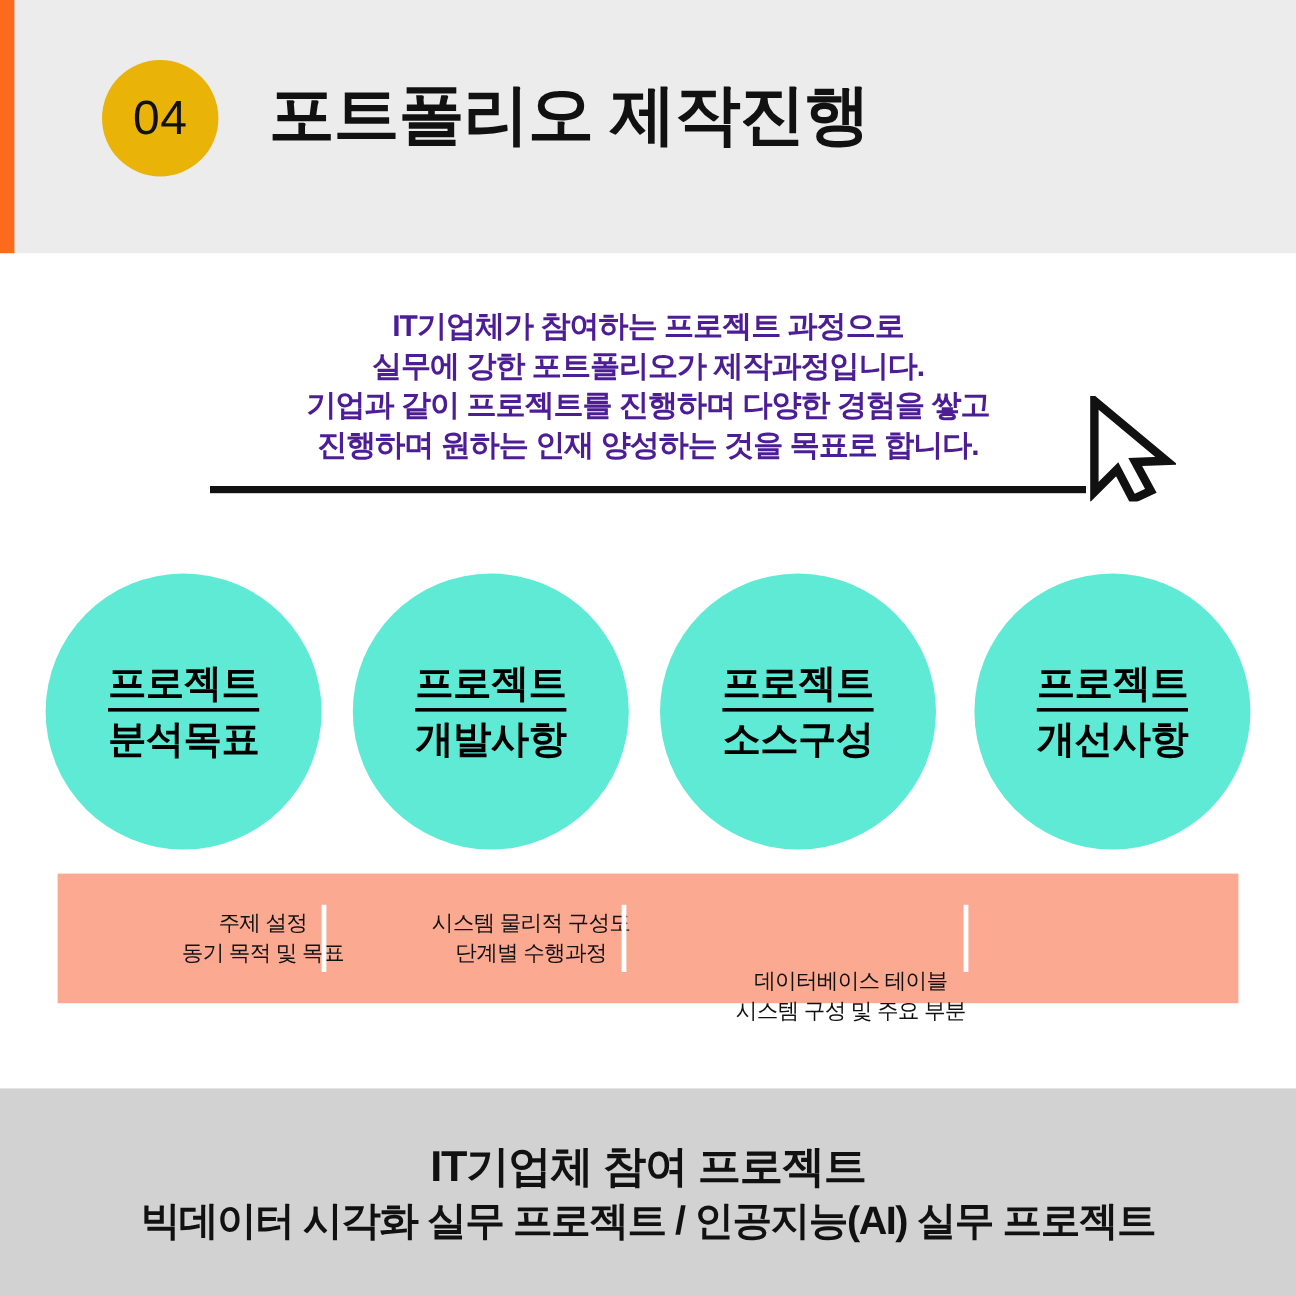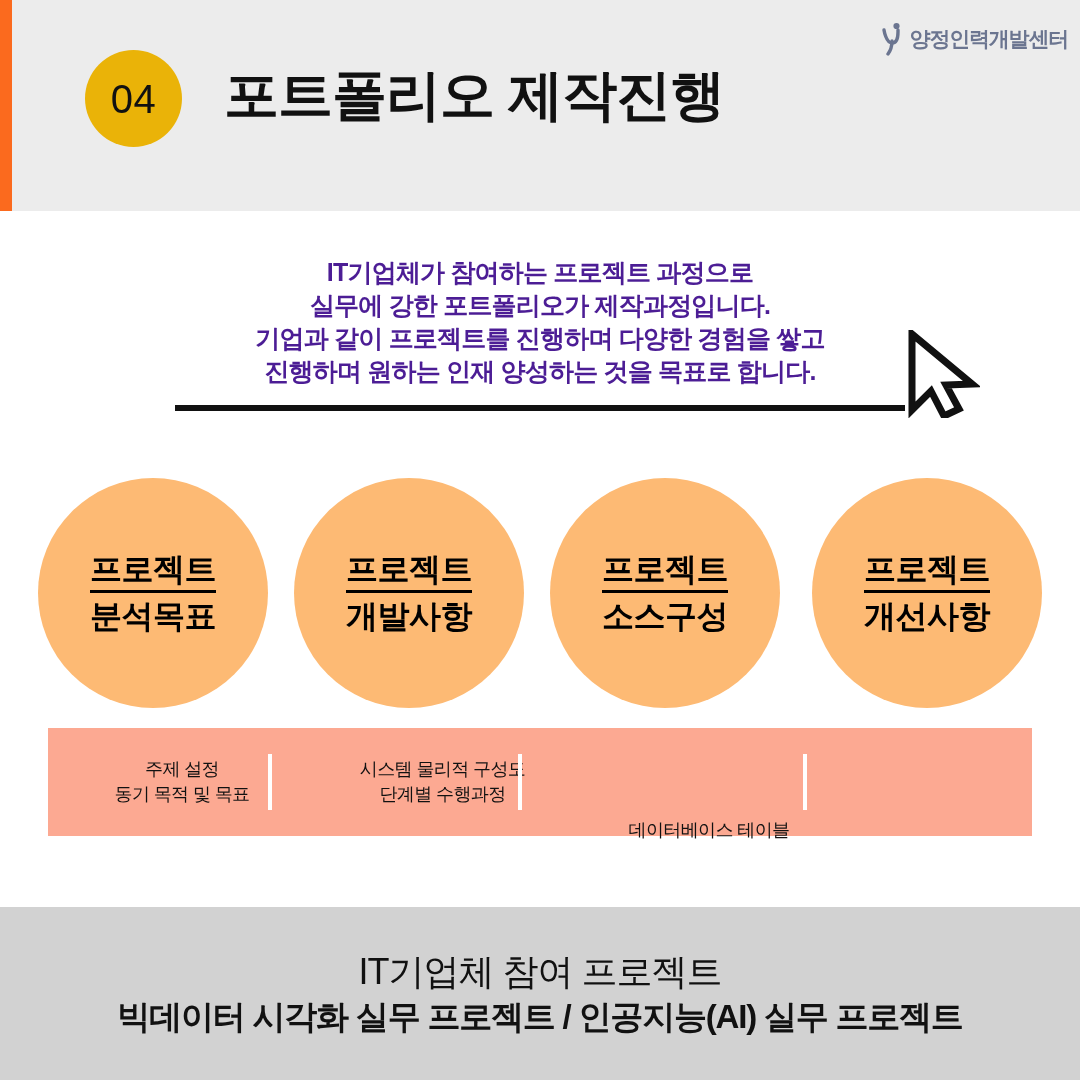--- a/index.html
+++ b/index.html
@@ -126,21 +126,21 @@
     top: 478px;
     width: 1080px;
     height: 230px;
   }
   .circle {
     position: absolute;
     top: 0;
     width: 230px;
     height: 230px;
     border-radius: 50%;
-    background: #fdba74;
+    background: #5eead4;
     display: flex;
     flex-direction: column;
     align-items: center;
     justify-content: center;
   }
   .circle-1 { left: 38px; }
   .circle-2 { left: 294px; }
   .circle-3 { left: 550px; }
   .circle-4 { left: 812px; }
   .circle-line1 {
@@ -175,21 +175,21 @@
   .detail-cell {
     position: absolute;
     top: 0;
     height: 108px;
     display: flex;
     flex-direction: column;
     align-items: center;
     justify-content: center;
     text-align: center;
   }
-  .detail-cell-1 { left: 0px;   width: 268px; }
+  .detail-cell-1 { left: 0px;   width: 268px; padding-left: 37px; }
   .detail-cell-2 { left: 273px; width: 243px; }
   .detail-cell-3 { left: 521px; width: 280px; margin-top: 48px; }
   .detail-cell-4 { left: 806px; width: 178px; }
   .detail-text {
     font-size: 18px;
     font-weight: normal;
     color: #111111;
     line-height: 25px;
     letter-spacing: -0.6px;
     white-space: nowrap;
@@ -213,21 +213,21 @@
     width: 1080px;
     height: 173px;
     background: #d2d2d2;
     display: flex;
     flex-direction: column;
     align-items: center;
     justify-content: center;
   }
   .footer-title {
     font-size: 36px;
-    font-weight: normal;
+    font-weight: bold;
     color: #111111;
     letter-spacing: -1px;
     line-height: 46px;
     white-space: nowrap;
   }
   .footer-subtitle {
     font-size: 33px;
     font-weight: bold;
     color: #111111;
     letter-spacing: -1.2px;
@@ -240,28 +240,20 @@
 
 <div class="header">
   <div class="accent-bar"></div>
 
   <div class="step-badge">
     <span class="step-badge-num">04</span>
   </div>
 
   <div class="header-title">포트폴리오 제작진행</div>
 
-  <div class="logo">
-    <svg class="logo-mark" viewBox="0 0 26 34">
-      <circle cx="17.5" cy="4" r="3.1" fill="#6b7590"></circle>
-      <path d="M5 8 C5 8, 7 21, 13 21 C17.5 21, 19 16, 19 10 L19 8" fill="none" stroke="#6b7590" stroke-width="3.4" stroke-linecap="round"></path>
-      <path d="M13 19 C13 24, 12 28, 9 32" fill="none" stroke="#6b7590" stroke-width="3.4" stroke-linecap="round"></path>
-    </svg>
-    <span class="logo-text">양정인력개발센터</span>
-  </div>
 </div>
 
 <div class="desc-block">
   <div class="desc-line">IT기업체가 참여하는 프로젝트 과정으로</div>
   <div class="desc-line">실무에 강한 포트폴리오가 제작과정입니다.</div>
   <div class="desc-line">기업과 같이 프로젝트를 진행하며 다양한 경험을 쌓고</div>
   <div class="desc-line">진행하며 원하는 인재 양성하는 것을 목표로 합니다.</div>
 </div>
 <div class="desc-rule"></div>
 
@@ -296,20 +288,21 @@
   <div class="detail-divider divider-1"></div>
 
   <div class="detail-cell detail-cell-2">
     <span class="detail-text">시스템 물리적 구성도</span>
     <span class="detail-text">단계별 수행과정</span>
   </div>
   <div class="detail-divider divider-2"></div>
 
   <div class="detail-cell detail-cell-3">
     <span class="detail-text">데이터베이스 테이블</span>
+    <span class="detail-text">시스템 구성 및 주요 부분</span>
   </div>
   <div class="detail-divider divider-3"></div>
 
 </div>
 
 <div class="footer">
   <div class="footer-title">IT기업체 참여 프로젝트</div>
   <div class="footer-subtitle">빅데이터 시각화 실무 프로젝트 / 인공지능(AI) 실무 프로젝트</div>
 </div>
 

